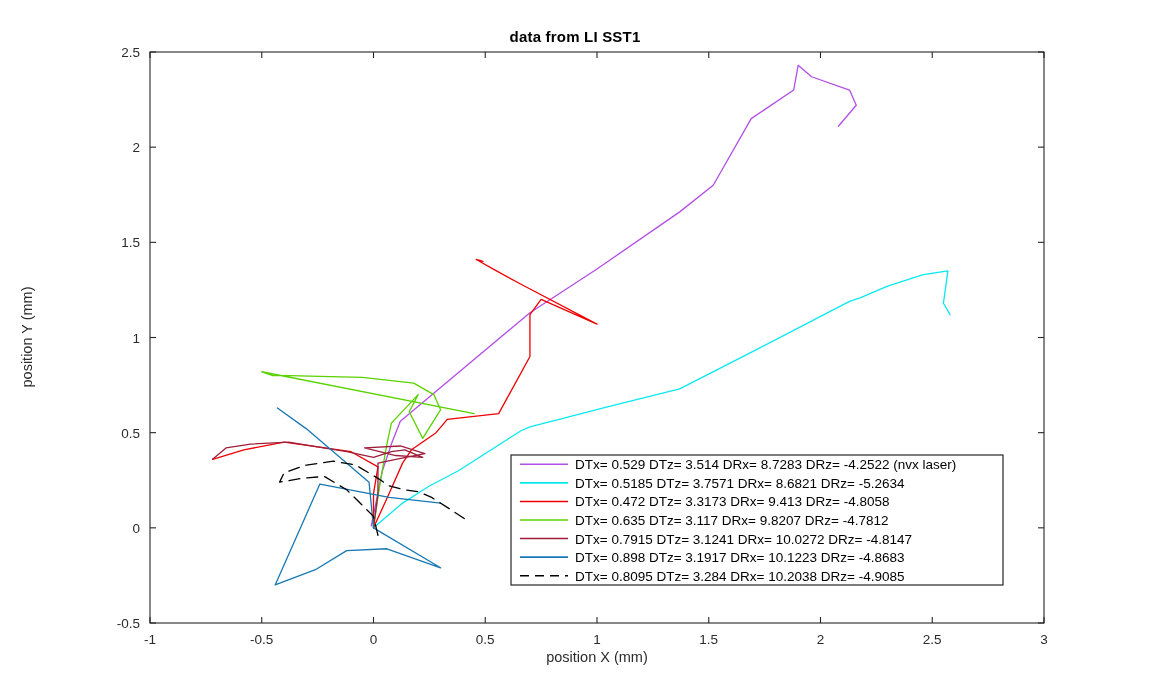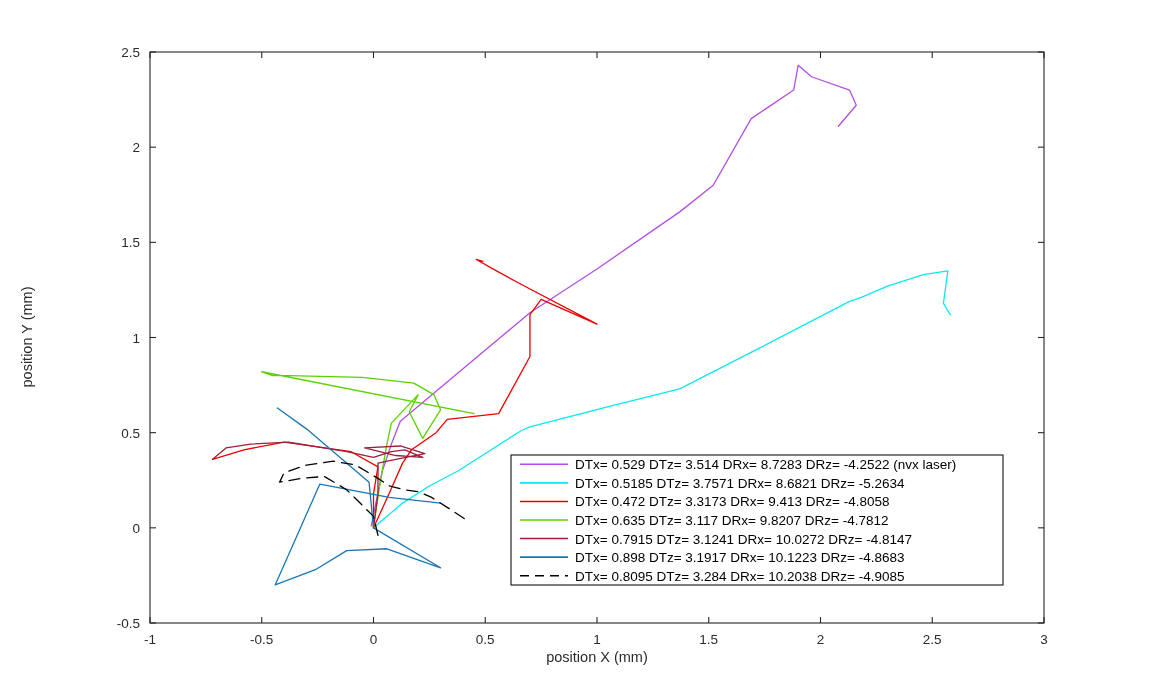--- a/index.html
+++ b/index.html
@@ -16,20 +16,21 @@
   #plot-svg{position:absolute;left:0;top:0;}
   .tick-label{font-size:13.5px;fill:#2b2b2b;font-family:"Liberation Sans",sans-serif;}
   .axis-title{font-size:14.5px;fill:#2b2b2b;font-family:"Liberation Sans",sans-serif;}
   .legend-text{font-size:13.5px;fill:#000;font-family:"Liberation Sans",sans-serif;}
 </style>
 </head>
 <body>
 
 <div id="fig">
 
+  <div id="title">data from LI SST1</div>
 
   <svg id="plot-svg" width="1150" height="700">
     <g id="axes-box-group">
       <rect id="axes-box" x="150" y="52" width="894" height="571" fill="none" stroke="#262626" stroke-width="1.1"></rect>
     </g>
     <g id="xticks-group">
         <line x1="150" y1="623" x2="150" y2="617" stroke="#262626" stroke-width="1.1"></line>
         <line x1="150" y1="52" x2="150" y2="58" stroke="#262626" stroke-width="1.1"></line>
         <text x="150" y="644" text-anchor="middle" class="tick-label">-1</text>
         <line x1="261.75" y1="623" x2="261.75" y2="617" stroke="#262626" stroke-width="1.1"></line>

